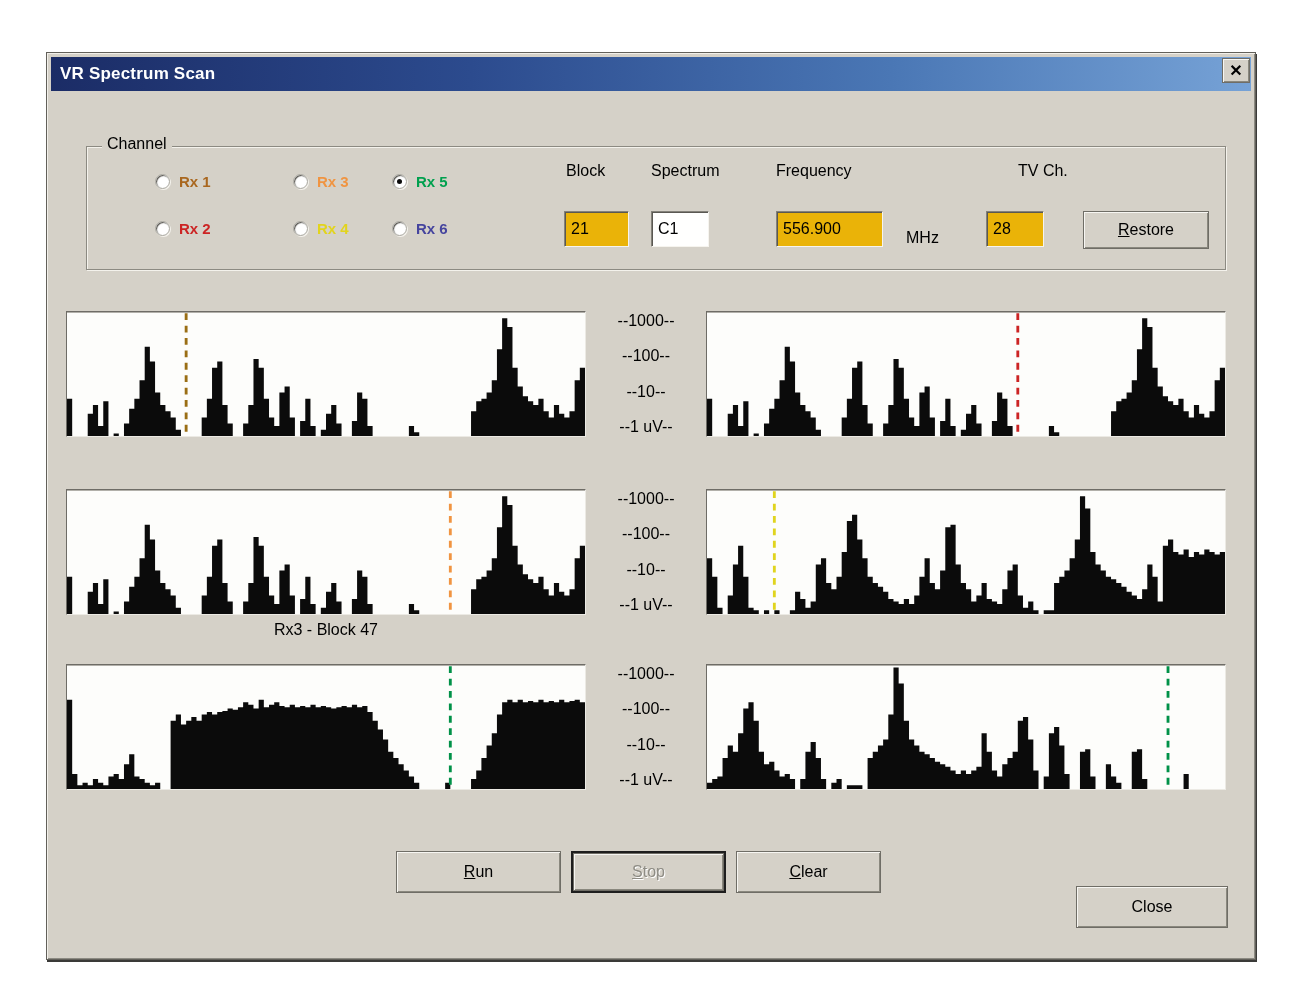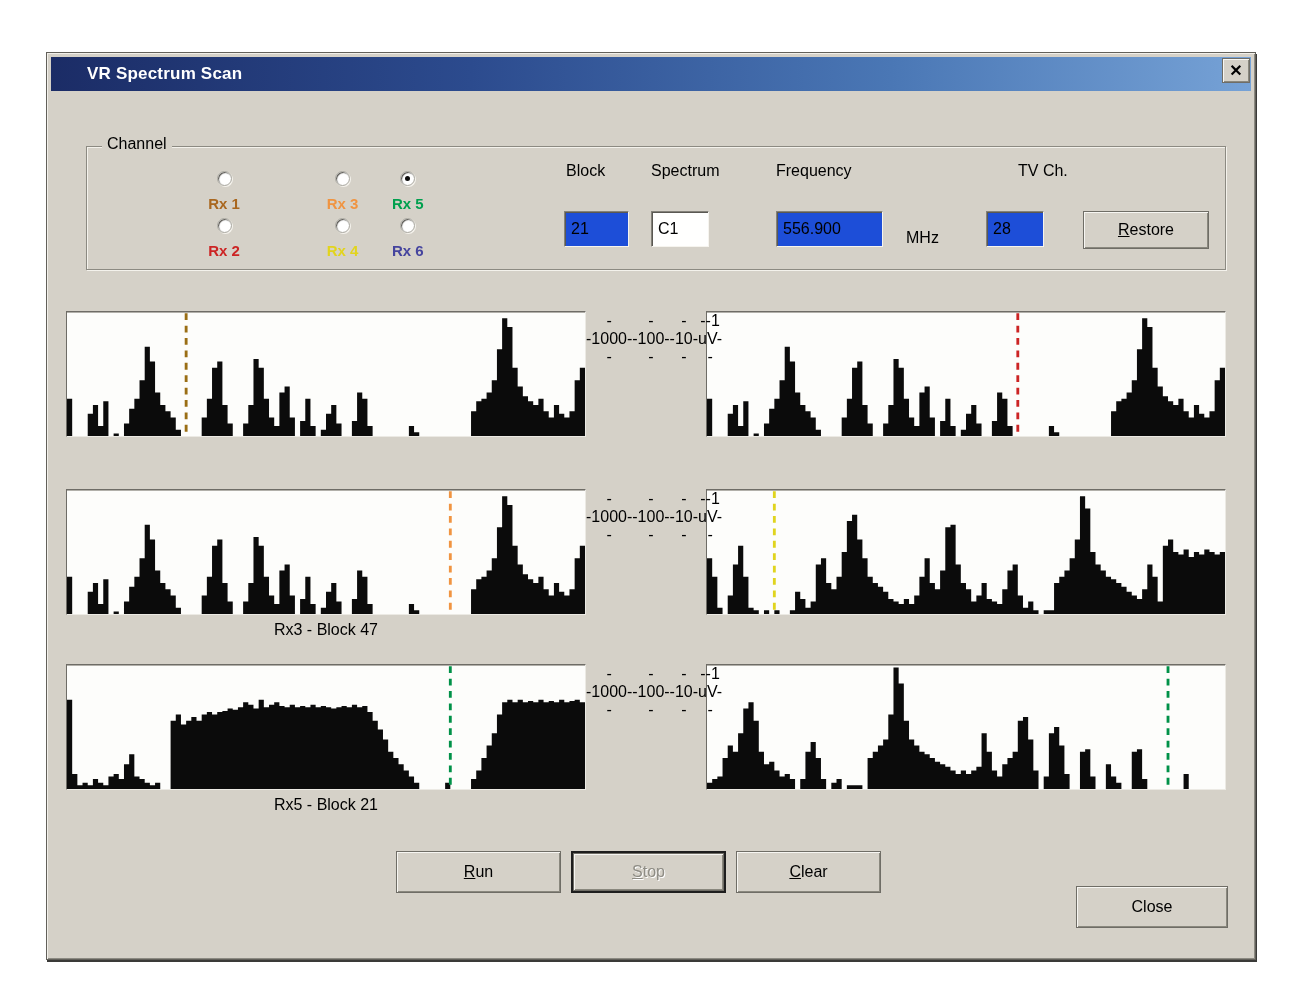--- a/index.html
+++ b/index.html
@@ -6,46 +6,46 @@
   html,body { width:1300px; height:1000px; background:#ffffff;
     font-family:"Liberation Sans", sans-serif; color:#000; }
 
   .dialog { position:absolute; left:46px; top:52px; width:1210px; height:908px;
     background:#d5d1c8; border:1px solid #62605a;
     box-shadow: inset 1px 1px 0 #f2f0ea, inset -1px -1px 0 #8c8a82, 1px 2px 0 #3a3a38; }
 
   .titlebar { position:absolute; left:4px; top:4px; right:4px; height:34px;
     background:linear-gradient(to right,#1b2c66 0%,#2c4b8e 35%,#4a77b5 70%,#76a2d6 100%);
     display:flex; align-items:center; padding-left:9px; }
-  .titlebar-text { color:#fff; font-size:17px; font-weight:bold; letter-spacing:0.2px;margin-left:27px; }
+  .titlebar-text { color:#fff; font-size:17px; font-weight:bold; letter-spacing:0.2px; }
   .close-x { position:absolute; right:5px; top:5px; width:28px; height:25px;
     background:#d5d1c8; border:1px solid #6f6d66;
     box-shadow: inset 1px 1px 0 #f7f6f2, inset -1px -1px 0 #8a887e;
     display:flex; align-items:center; justify-content:center;
     font-size:16px; font-weight:bold; cursor:default; }
 
   .groupbox { position:absolute; left:39px; top:93px; width:1140px; height:124px;
     border:1px solid #8c8a82; box-shadow:1px 1px 0 #f4f2ec, inset 1px 1px 0 #f4f2ec; }
   .groupbox-title { position:absolute; left:55px; top:82px; background:#d5d1c8;
     padding:0 5px; font-size:16px; }
 
   .radio-grid { position:absolute; left:108px; top:118px;
     display:grid; grid-template-columns:138px 99px auto;
     grid-template-rows:20px 20px; grid-auto-flow:column; row-gap:27px; }
-  .radio-item { display:flex; align-items:center; gap:9px; cursor:default;flex-direction:column; }
+  .radio-item { display:flex; align-items:center; gap:9px; cursor:default; }
   .radio-circle { width:15px; height:15px; border-radius:50%; background:#fff;
     border:1px solid #a8a69e;
     box-shadow: inset 1px 1px 1px #55534e, inset -1px -1px 0 #ffffff, 1px 1px 0 #f4f2ec;
     position:relative; flex:0 0 auto; }
   .radio-dot { position:absolute; left:4px; top:4px; width:5px; height:5px;
     border-radius:50%; background:#0b0b0b; }
   .radio-label { font-size:15px; font-weight:bold; }
 
   .field-label { position:absolute; top:109px; font-size:16px; }
-  .field { position:absolute; top:158px; height:36px; background:#1d4ed8;
+  .field { position:absolute; top:158px; height:36px; background:#eab308;
     border:1px solid; border-color:#84827a #f6f4ee #f6f4ee #84827a;
     box-shadow: inset 1px 1px 0 #5a5852;
     font-size:16px; padding:8px 0 0 6px; }
   .field.editable { background:#fffffe; }
   .unit-label { position:absolute; font-size:16px; }
 
   .spinner { position:absolute; left:734px; top:158px; width:26px; height:36px; }
   .spin-btn { width:26px; height:18px; background:#d5d1c8; border:1px solid #6f6d66;
     box-shadow: inset 1px 1px 0 #f7f6f2, inset -1px -1px 0 #8a887e;
     display:flex; align-items:center; justify-content:center; }
@@ -62,21 +62,21 @@
   .restore-btn { position:absolute; left:1036px; top:158px; width:126px; height:38px; }
 
   .plot-frame { position:absolute; width:520px; height:126px; background:#fdfdfb;
     border:1px solid; border-color:#6e6c66 #eceae4 #eceae4 #6e6c66;
     box-shadow: inset 0 1px 0 #b2b0aa; }
   .plot-frame svg { position:absolute; left:0; top:0; width:100%; height:100%; }
   .plot-caption { position:absolute; width:520px; height:24px; text-align:center;
     font-size:16px; }
 
   .axis-stack { position:absolute; left:539px; width:120px; height:126px;
-    display:flex; flex-direction:row; justify-content:space-between;
+    display:flex; flex-direction:column; justify-content:space-between;
     text-align:center; font-size:16px; padding:1px 0; }
 
   .bottom-btn { position:absolute; top:798px; height:42px; }
   .stop-outer { border:1px solid #1e1e1e; box-shadow:none; padding:1px; background:#1e1e1e; }
   .stop-inner { width:100%; height:100%; background:#d5d1c8;
     border:1px solid #6f6d66;
     box-shadow: inset 1px 1px 0 #f7f6f2, inset -1px -1px 0 #8a887e;
     display:flex; align-items:center; justify-content:center; font-size:16px;
     color:#8e8c84; text-shadow:1px 1px 0 #ffffff; }
   .close-btn { position:absolute; left:1029px; top:833px; width:152px; height:42px; }
@@ -197,21 +197,20 @@
         <path d="M0 100V95H1V100ZM1 100V92H2V100ZM2 100V90H3V100ZM3 100V75H4V100ZM4 100V65H5V100ZM5 100V70H6V100ZM6 100V55H7V100ZM7 100V35H8V100ZM8 100V30H9V100ZM9 100V45H10V100ZM10 100V70H11V100ZM11 100V80H12V100ZM12 100V78H13V100ZM13 100V85H14V100ZM14 100V90H15V100ZM15 100V88H16V100ZM16 100V92H17V100ZM18 100V92H19V100ZM19 100V70H20V100ZM20 100V62H21V100ZM21 100V75H22V100ZM22 100V92H23V100ZM24 100V95H25V100ZM25 100V92H26V100ZM27 100V97H28V100ZM28 100V97H29V100ZM29 100V97H30V100ZM31 100V75H32V100ZM32 100V70H33V100ZM33 100V65H34V100ZM34 100V60H35V100ZM35 100V40H36V100ZM36 100V2H37V100ZM37 100V15H38V100ZM38 100V45H39V100ZM39 100V60H40V100ZM40 100V65H41V100ZM41 100V70H42V100ZM42 100V72H43V100ZM43 100V75H44V100ZM44 100V78H45V100ZM45 100V80H46V100ZM46 100V82H47V100ZM47 100V85H48V100ZM48 100V88H49V100ZM49 100V85H50V100ZM50 100V88H51V100ZM51 100V85H52V100ZM52 100V82H53V100ZM53 100V55H54V100ZM54 100V70H55V100ZM55 100V85H56V100ZM56 100V90H57V100ZM57 100V80H58V100ZM58 100V75H59V100ZM59 100V70H60V100ZM60 100V45H61V100ZM61 100V42H62V100ZM62 100V60H63V100ZM63 100V85H64V100ZM65 100V90H66V100ZM66 100V55H67V100ZM67 100V50H68V100ZM68 100V65H69V100ZM69 100V88H70V100ZM72 100V70H73V100ZM73 100V68H74V100ZM74 100V90H75V100ZM77 100V80H78V100ZM78 100V90H79V100ZM79 100V95H80V100ZM82 100V70H83V100ZM83 100V68H84V100ZM84 100V92H85V100ZM92 100V88H93V100Z" fill="#0b0b0b"></path>
         <line x1="89" x2="89" y1="1" y2="100" stroke="#009148" stroke-width="0.55" stroke-dasharray="5.5 4.5"></line>
       </svg>
     </div>
   <div class="axis-stack" style="top:611px;">
     <span>--1000--</span>
     <span>--100--</span>
     <span>--10--</span>
     <span>--1 uV--</span>
   </div>
-  <div class="plot-caption" style="left:19px;  top:743px;">Rx5 - Block 21</div>
 
   <div class="btn bottom-btn" style="left:349px; width:165px;"><u>R</u>un</div>
   <div class="bottom-btn stop-outer" style="left:524px; width:155px;">
     <div class="stop-inner"><u>S</u>top</div>
   </div>
   <div class="btn bottom-btn" style="left:689px; width:145px;"><u>C</u>lear</div>
   <div class="btn close-btn">Close</div>
 
 </div>
 

